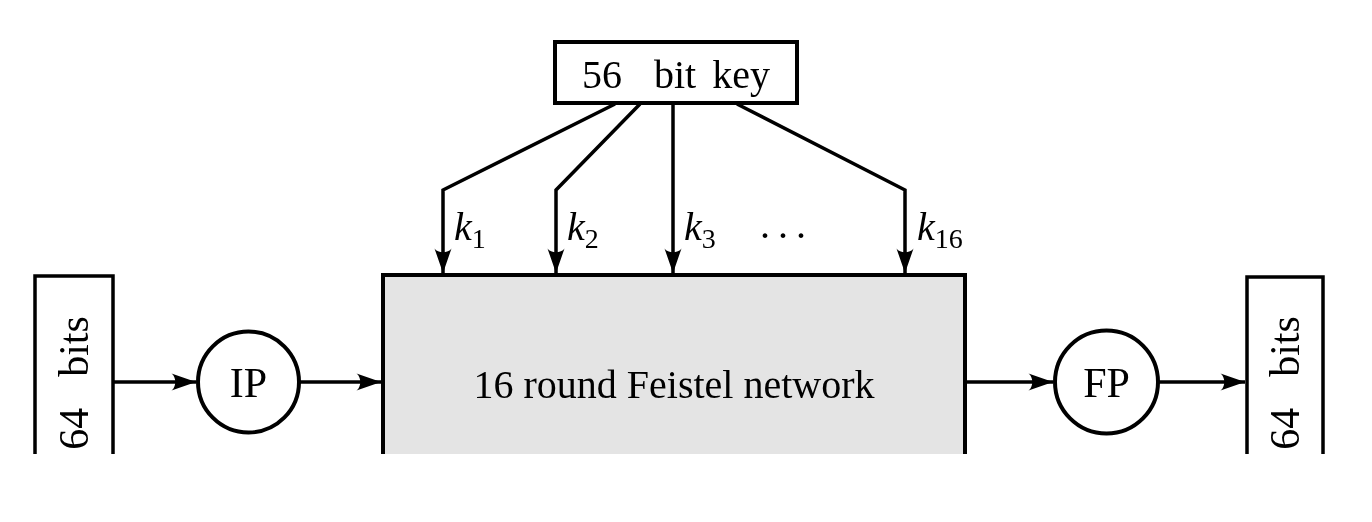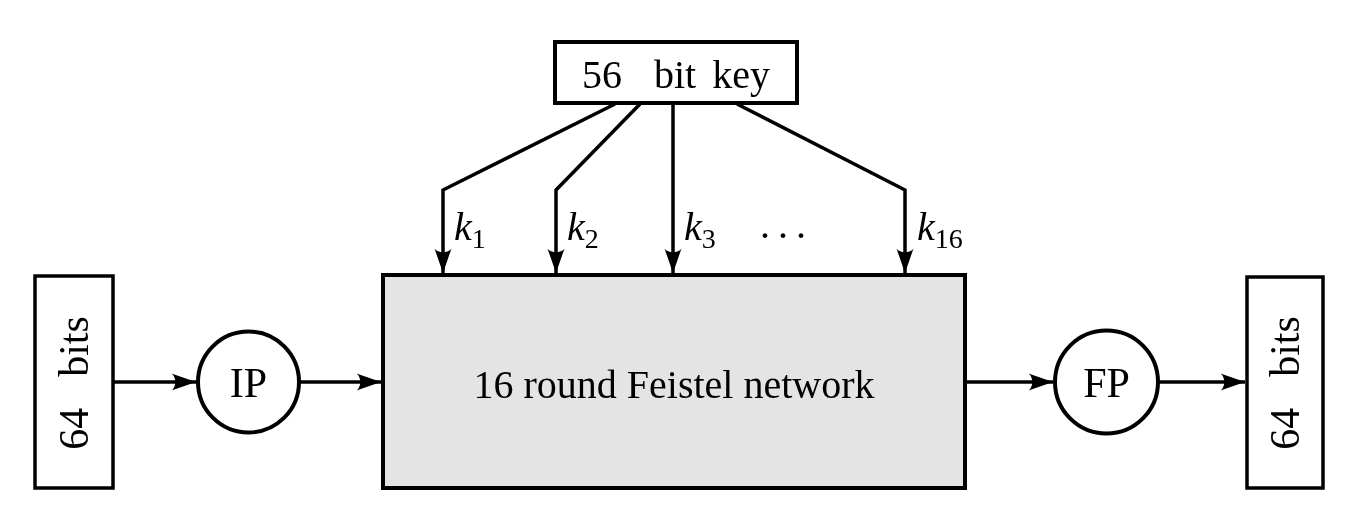--- a/index.html
+++ b/index.html
@@ -3,21 +3,21 @@
 <meta charset="utf-8">
 <style>
   html, body {
     margin: 0;
     padding: 0;
     background: #ffffff;
   }
   .stage {
     position: relative;
     width: 1372px;
-    height: 522px;
+    height: 454px;
     background: #ffffff;
     overflow: hidden;
     text-decoration: underline;
   }
   svg {
     display: block;
     font-family: "Liberation Serif", "DejaVu Serif", serif;
   }
   .lbl {
     font-size: 40px;

